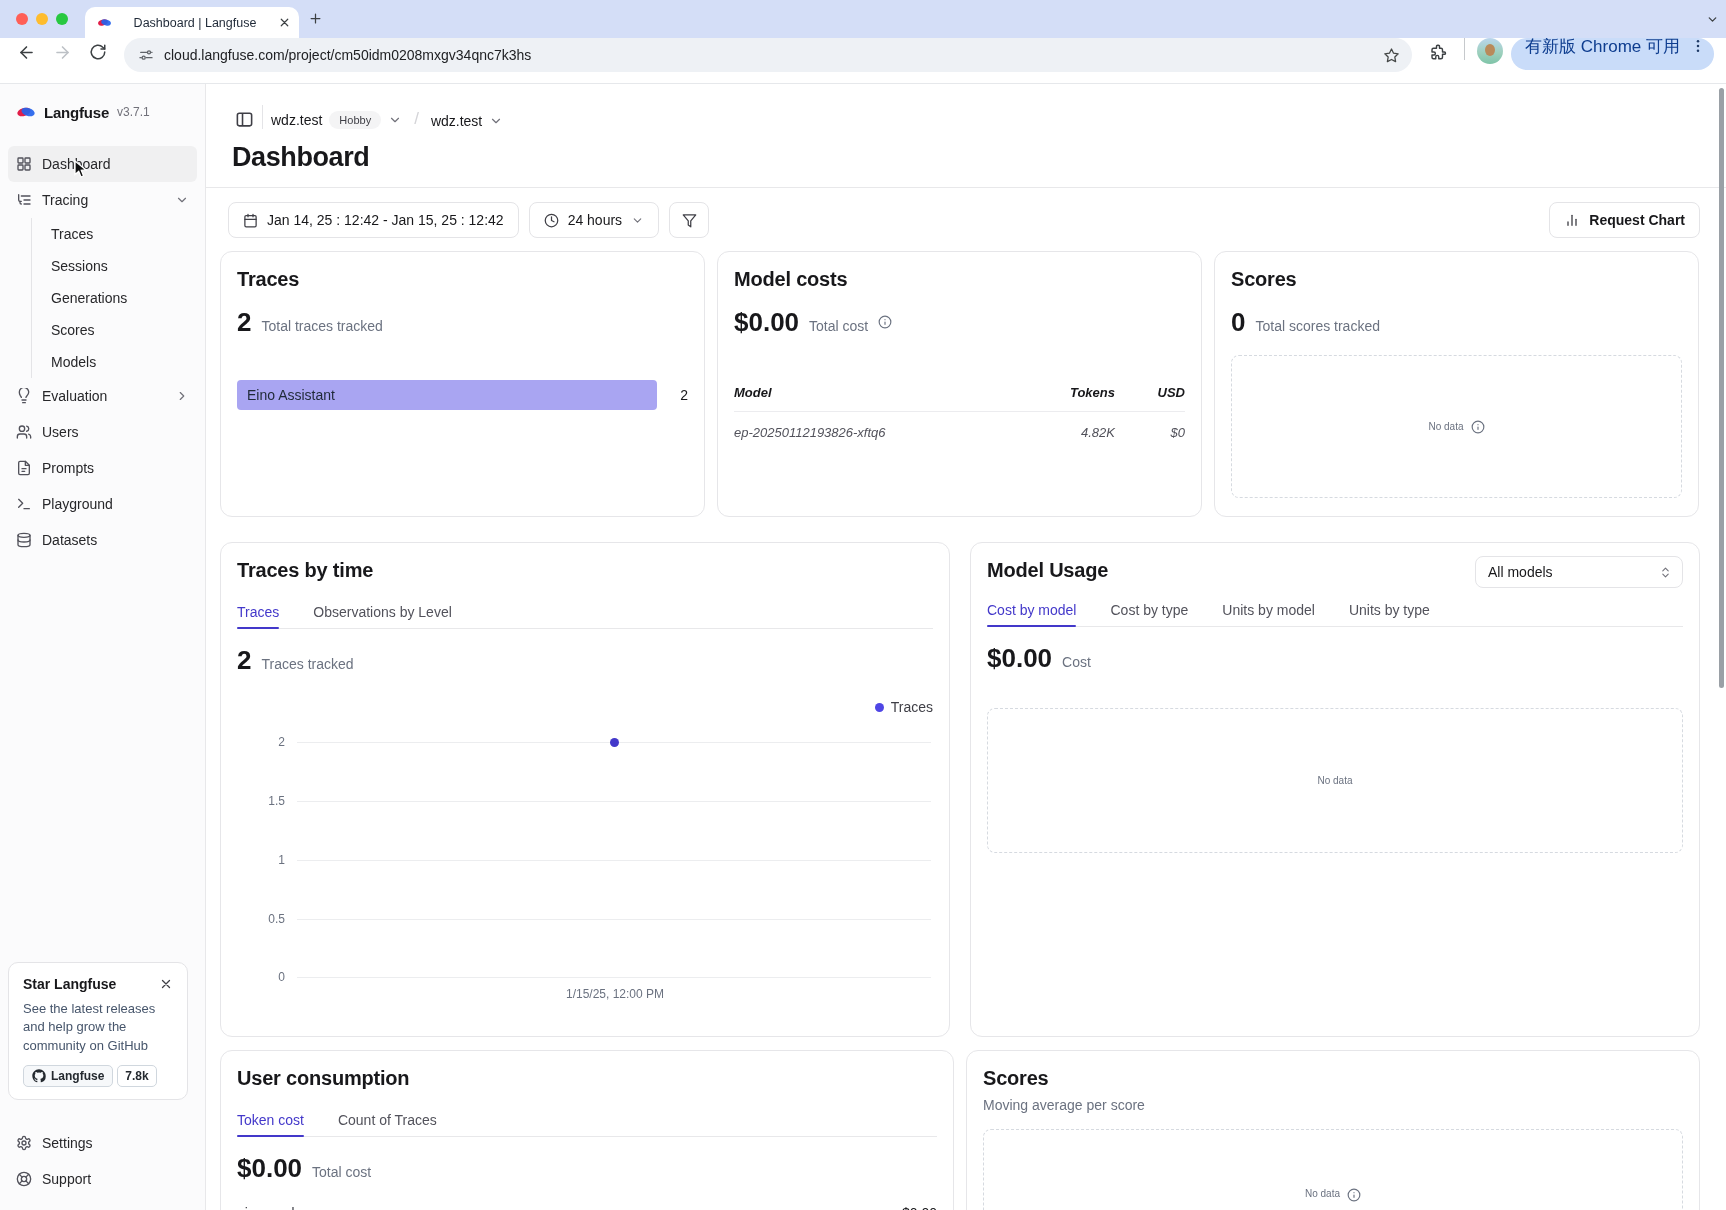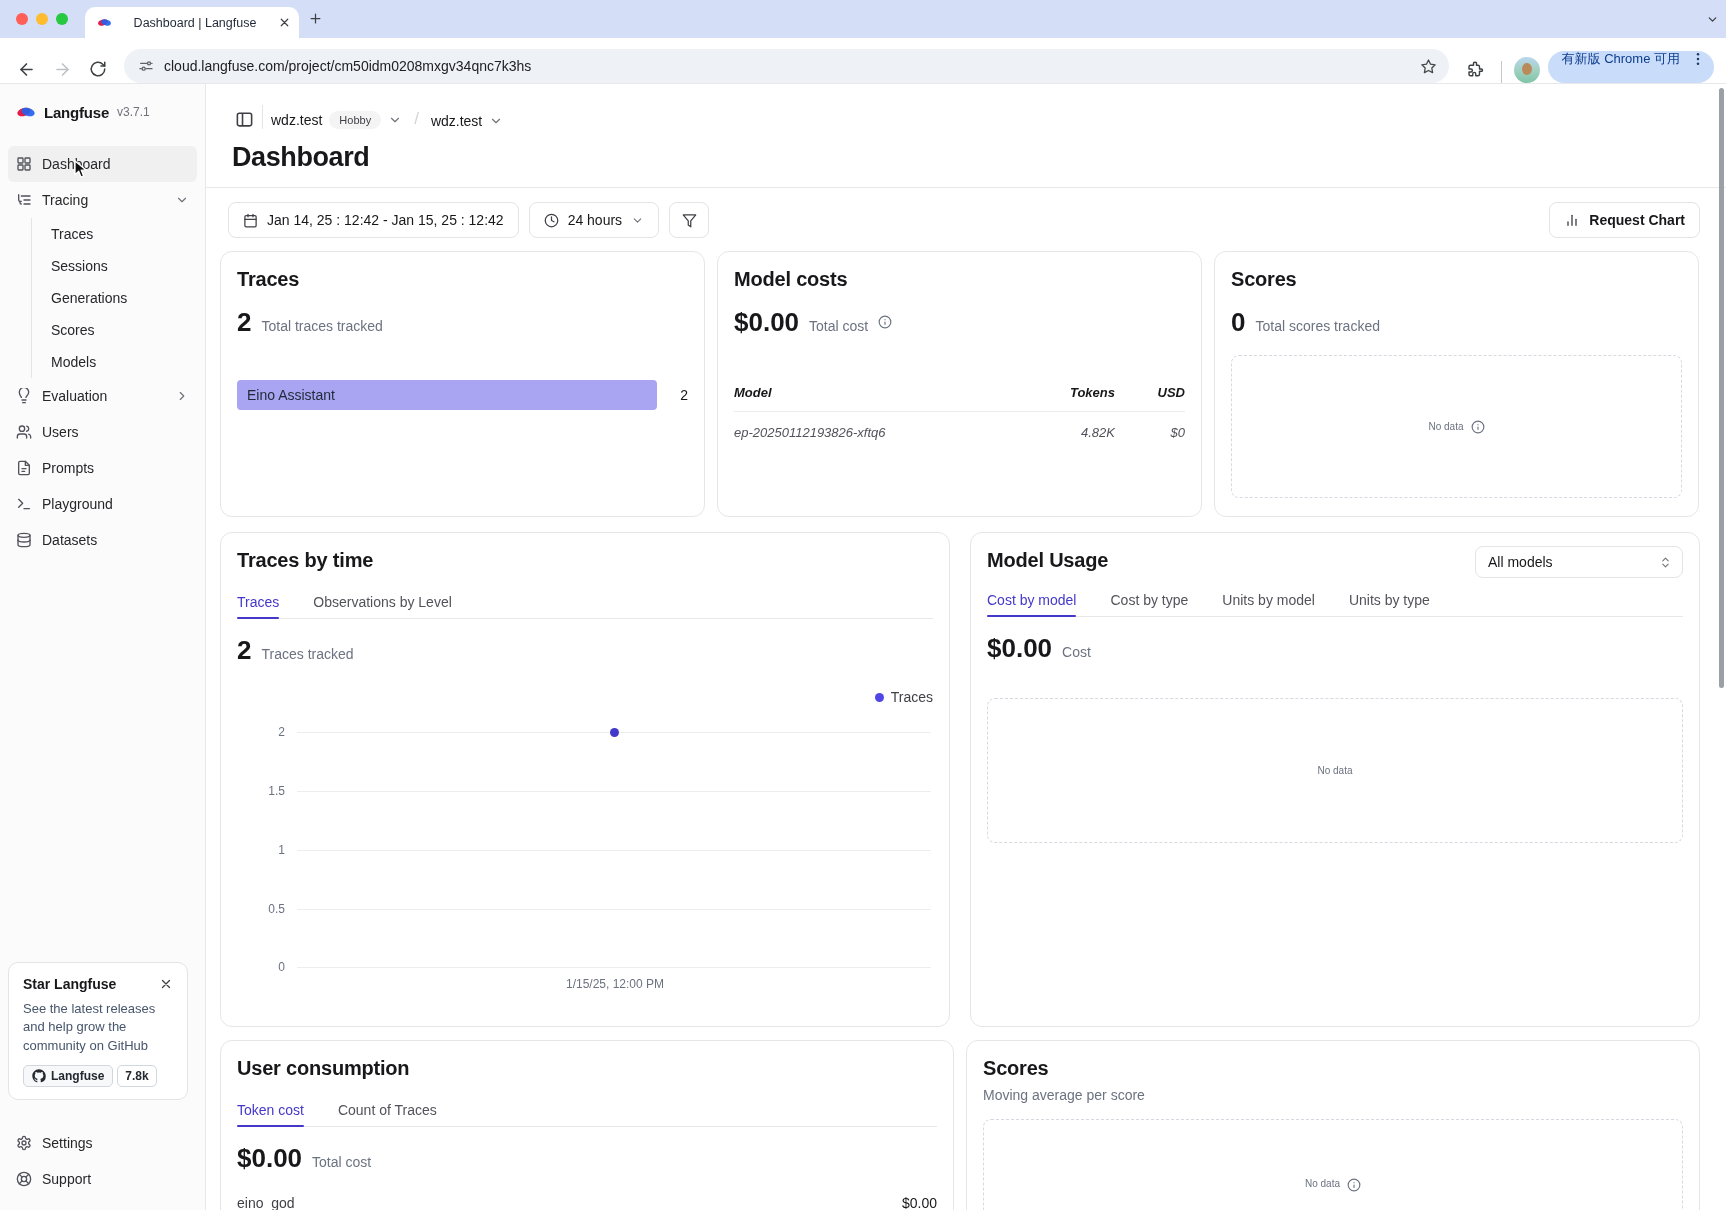--- a/index.html
+++ b/index.html
@@ -15,31 +15,31 @@
   .traffic { position:absolute; left:16px; top:13px; display:flex; gap:8px; }
   .light { width:12px; height:12px; border-radius:50%; }
   .light.red { background:#FF5F57; } .light.yellow { background:#FEBC2E; } .light.green { background:#28C840; }
   .chrome-tab { position:absolute; left:85px; top:7px; width:214px; height:31px; background:#fff;
     border-radius:10px 10px 0 0; display:flex; align-items:center; gap:8px; padding:0 8px 0 12px;text-align:center; }
   .tab-title { font-size:12.5px; color:#1F2937; flex:1; white-space:nowrap; overflow:hidden; }
   .icon-btn { display:flex; align-items:center; justify-content:center; color:#3C4043; }
   .newtab { position:absolute; left:308px; top:11px; }
   .strip-caret { position:absolute; right:7px; top:13px; color:#3C4043; }
 
-  .toolbar { height:46px; background:#fff; border-bottom:1px solid #E6E8EB; display:flex; align-items:flex-end; padding:0 12px; gap:8px; }
+  .toolbar { height:46px; background:#fff; border-bottom:1px solid #E6E8EB; display:flex; align-items:flex-start; padding:0 12px; gap:8px; }
   .nav-ic { width:28px; height:28px; display:flex; align-items:center; justify-content:center; color:#3C4043; }
   .nav-ic.disabled { color:#BDC1C6; }
   .urlbar { flex:1; height:34px; background:#EEF1F5; border-radius:17px; display:flex; align-items:center; gap:10px; padding:0 12px 0 14px; margin:0 4px; }
   .url-text { font-size:14px; color:#202124; flex:1; white-space:nowrap; overflow:hidden; }
   .tb-sep { width:1px; height:22px; background:#C6C9CC; margin:0 4px; }
   .avatar { width:26px; height:26px; border-radius:50%; overflow:hidden; position:relative;
     background:linear-gradient(180deg,#BBD6EE 0%, #9ED0BE 55%, #7FC4A8 100%); }
   .avatar::after { content:""; position:absolute; left:8px; top:6px; width:10px; height:12px; border-radius:50%; background:#B98A5A; }
   .update-pill { height:32px; border-radius:16px; background:#C9DCF9; color:#0E3D8F; display:flex; align-items:center; gap:10px;
-    padding:0 8px 16px 14px; font-size:13px; font-weight:500; white-space:nowrap;margin-top:11px; }
+    padding:0 8px 16px 14px; font-size:17px; font-weight:500; white-space:nowrap; }
 
   
   .app { position:absolute; top:84px; left:0; right:0; bottom:0; display:flex; }
 
   .sidebar { width:206px; background:#FBFBFC; border-right:1px solid #E8E8EA; position:relative; padding:14px 8px 0; flex:none; }
   .brand { display:flex; align-items:center; gap:8px; height:28px; padding:0 8px; margin-bottom:20px; }
   .brand-name { font-size:15px; font-weight:700; letter-spacing:-.2px; }
   .brand-ver { font-size:12px; color:#71717A; }
   .nav-item { display:flex; align-items:center; gap:10px; height:36px; padding:0 8px; border-radius:6px;
     font-size:14px; font-weight:500; color:#27272A; position:relative; }
@@ -540,21 +540,21 @@
               <svg width="14" height="14" viewBox="0 0 24 24" fill="none" stroke="currentColor" stroke-width="2" stroke-linecap="round">
                   <circle cx="12" cy="12" r="10"></circle>
                   <path d="M12 16v-4"></path>
                   <path d="M12 8h.01"></path>
                 </svg>
             </span>
           </div>
         </div>
       </div>
 
-      <div class="cards-row" style="margin-top:15px;gap:20px;">
+      <div class="cards-row" style="margin-top:25px;gap:20px;">
 
         <div class="card w2">
           <div class="card-title">Traces by time</div>
           <div class="tabs">
             <span class="tab active">Traces</span>
             <span class="tab">Observations by Level</span>
           </div>
           <div class="metric">
             <span class="metric-value">2</span>
             <span class="metric-caption">Traces tracked</span>

